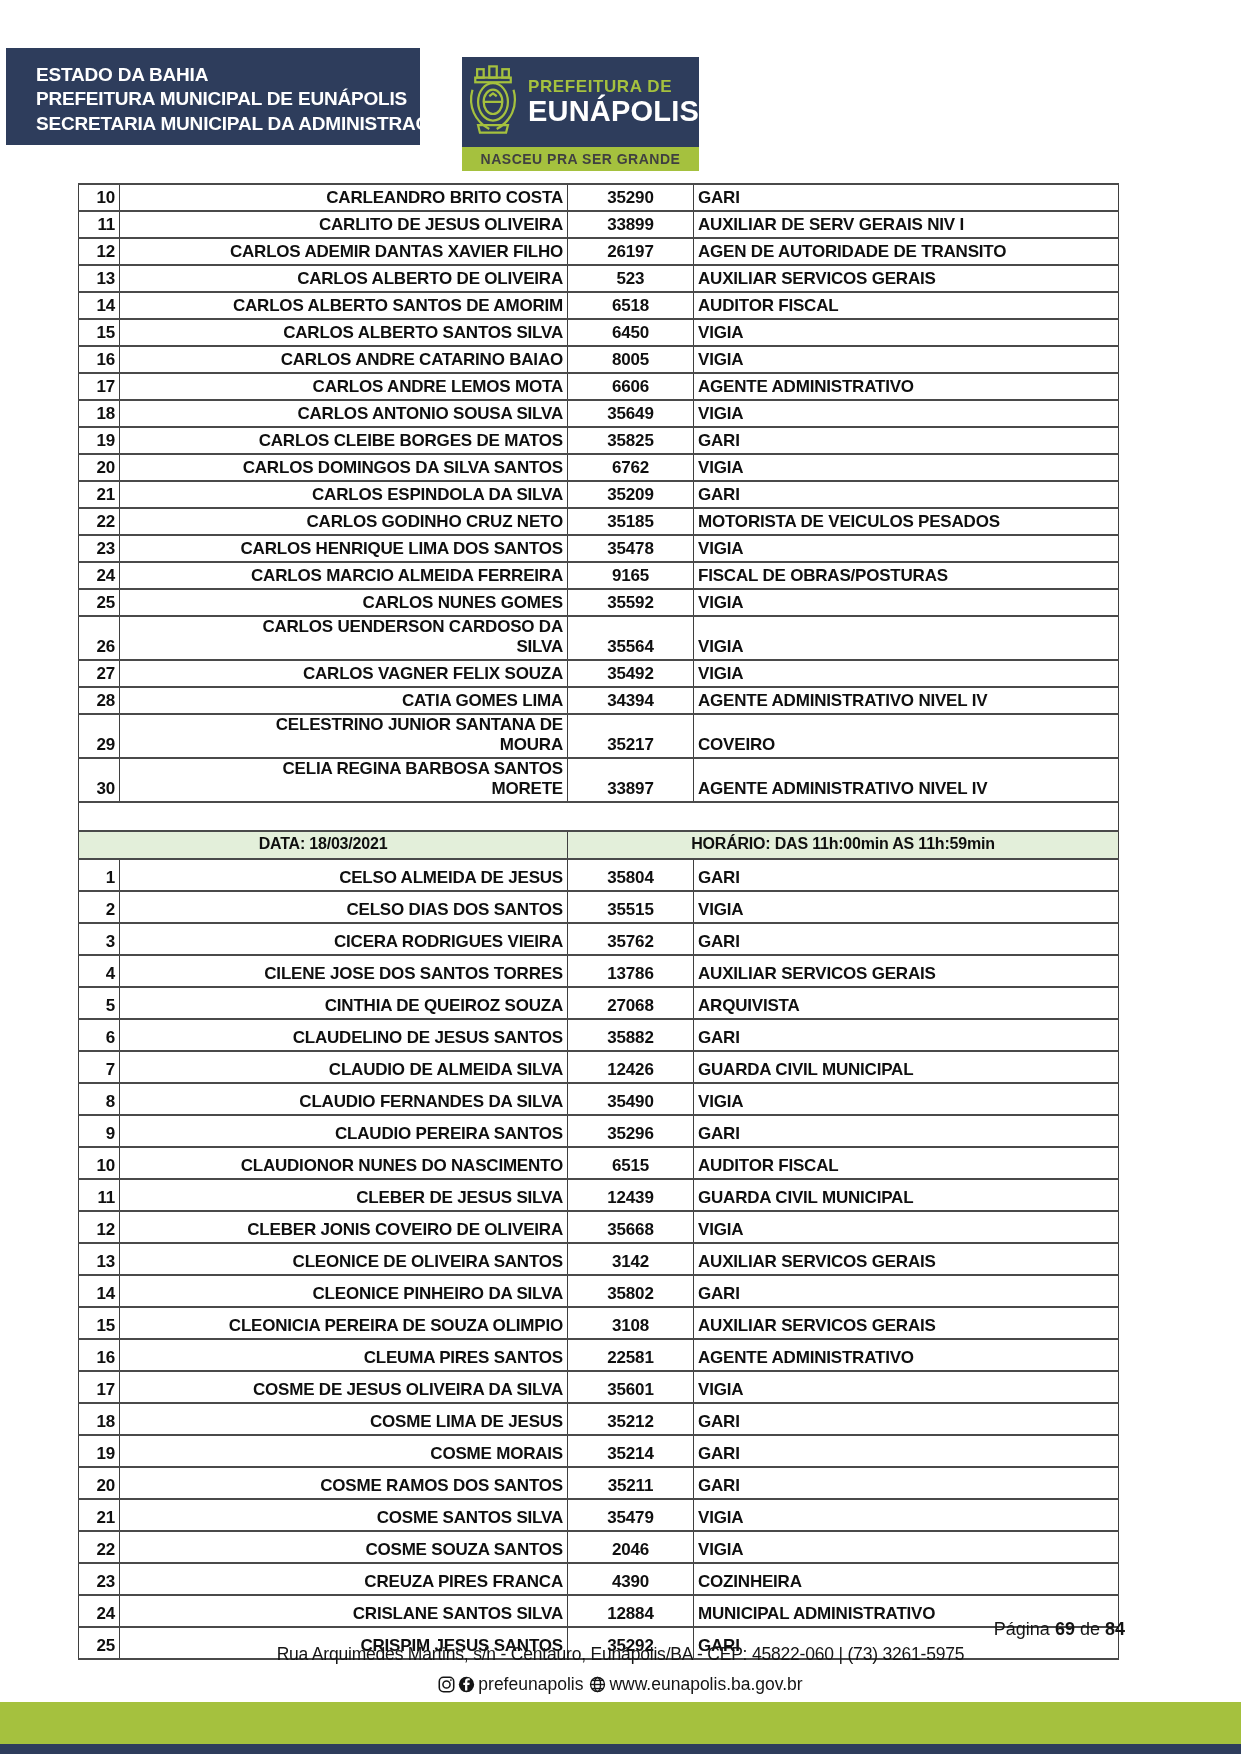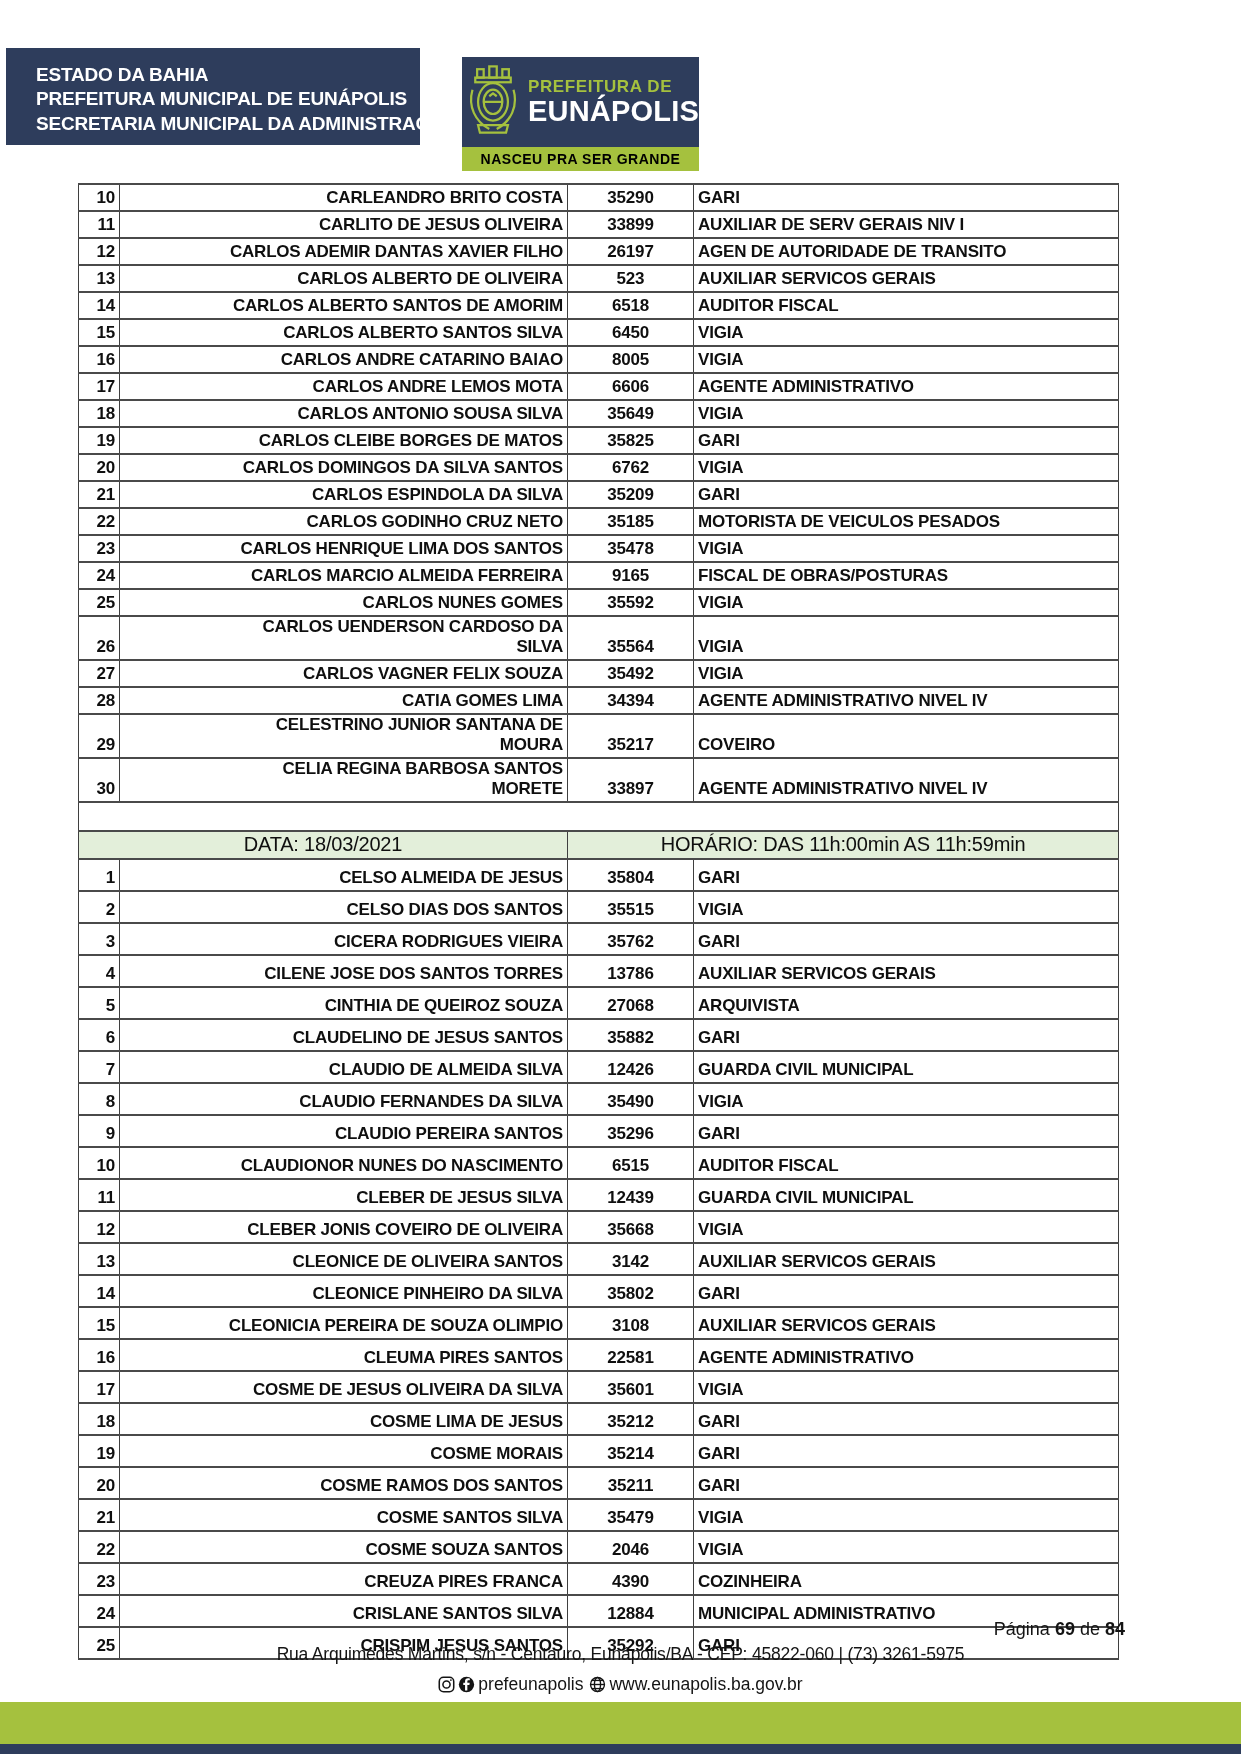--- a/index.html
+++ b/index.html
@@ -17,21 +17,21 @@
   }
   .logo-block{
     position:absolute;left:462px;top:57px;width:237px;height:90px;
     background:#2e3d5c;display:flex;align-items:center;justify-content:flex-end;gap:7px;
   }
   .logo-text{display:flex;flex-direction:column;line-height:1;}
   .logo-top{color:#a5c13e;font-size:17px;font-weight:bold;letter-spacing:.6px;}
   .logo-name{color:#ffffff;font-size:29px;font-weight:bold;letter-spacing:.2px;margin-top:2px;}
   .tagline{
     position:absolute;left:462px;top:147px;width:237px;height:24px;background:#a5c13e;
-    color:#000000;font-weight:bold;font-size:14px;display:flex;align-items:center;
+    color:#404040;font-weight:bold;font-size:14px;display:flex;align-items:center;
     justify-content:center;letter-spacing:.5px;
   }
   
   table.roster{
     position:absolute;left:78px;top:183px;width:1040px;
     border-collapse:collapse;table-layout:fixed;
   }
   table.roster td{
     border-left:1px solid #3f3f3f;border-right:1px solid #3f3f3f;
     border-top:2px solid #4a4a4a;border-bottom:2px solid #4a4a4a;
@@ -40,21 +40,21 @@
   }
   .s1 td{height:23px;}
   .s2 td{height:28px;}
   td.c-num{text-align:right;padding-right:6px;margin-top:20px;}
   td.c-name{text-align:right;padding-left:7px;white-space:pre-line;}
   td.c-mat{text-align:center;}
   td.c-cargo{text-align:left;padding-left:9px;}
   tr.spacer td{height:25px;border-top:2px solid #4a4a4a;border-bottom:2px solid #4a4a4a;}
   tr.sec-head td{
     background:#e3efda;text-align:center;vertical-align:middle;height:24px;
-    font-size:20px;font-weight:normal;
+    font-size:16px;font-weight:bold;
   }
   
   .page-num{position:absolute;top:1619px;right:116px;font-size:18px;color:#141414;}
   .page-num b{font-weight:bold;}
   .address{position:absolute;top:1644px;left:0;width:100%;text-align:center;font-size:17.5px;color:#141414;letter-spacing:-0.2px;}
   .social{position:absolute;top:1674px;left:0;width:100%;display:flex;justify-content:center;align-items:center;gap:6px;font-size:17.5px;color:#141414;}
   .social .grp{display:flex;align-items:center;gap:3px;}
   .social svg{display:block;}
   .green-bar{position:absolute;top:1702px;left:0;width:100%;height:42px;background:#a5c13e;}
   .bottom-navy{position:absolute;top:1744px;left:0;width:100%;height:10px;background:#2e3d5c;}

